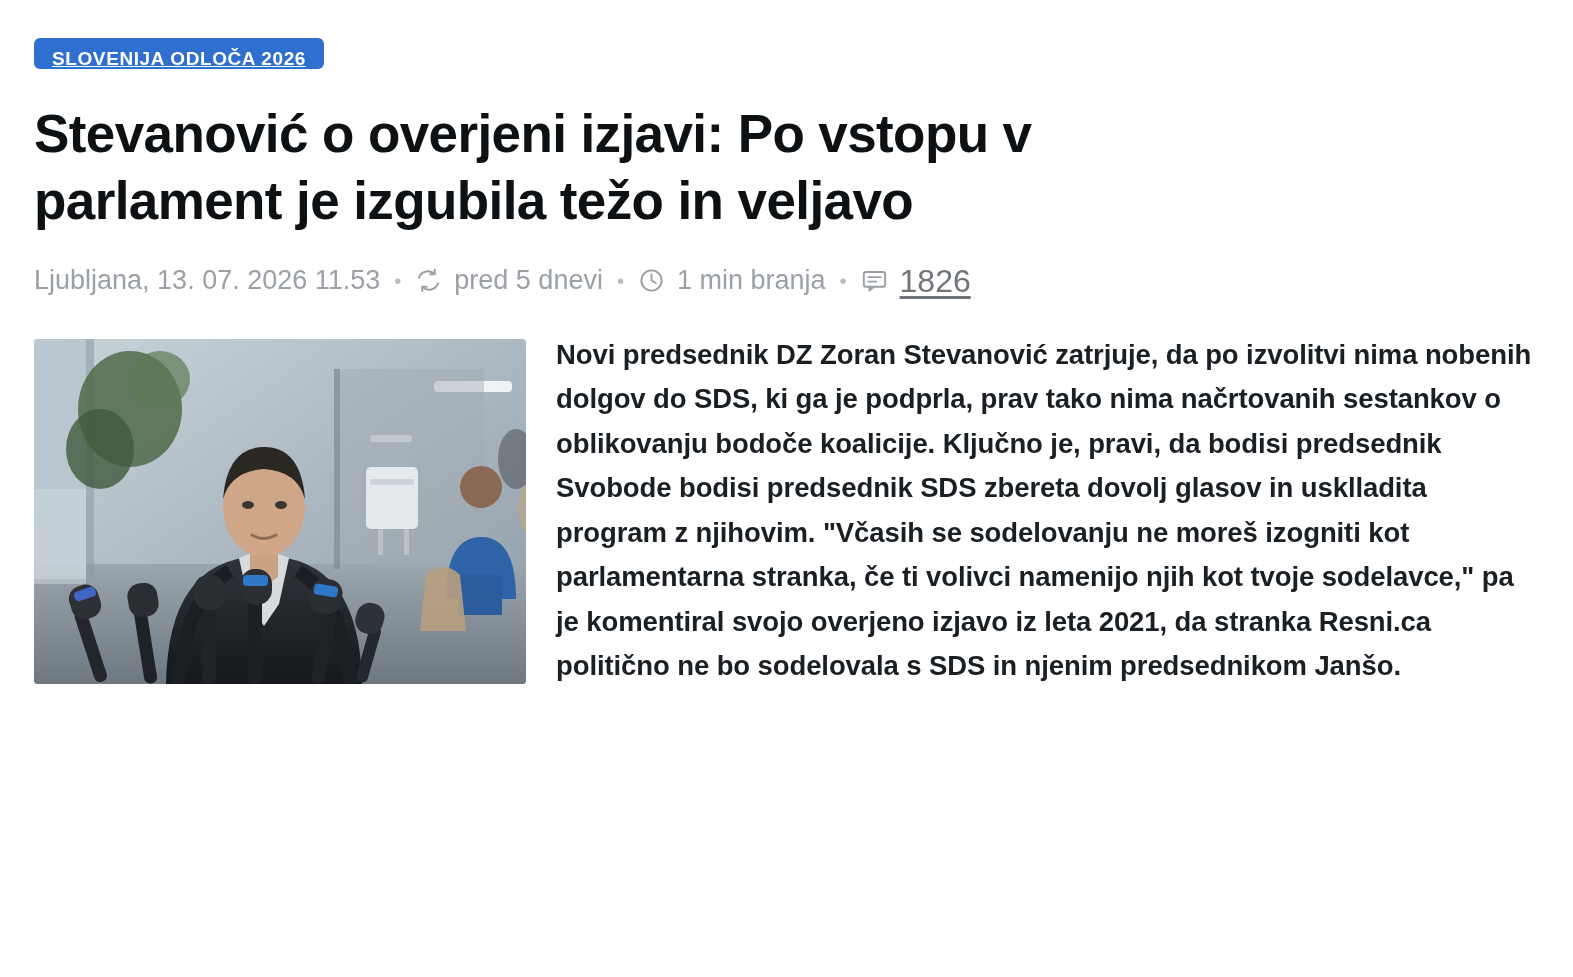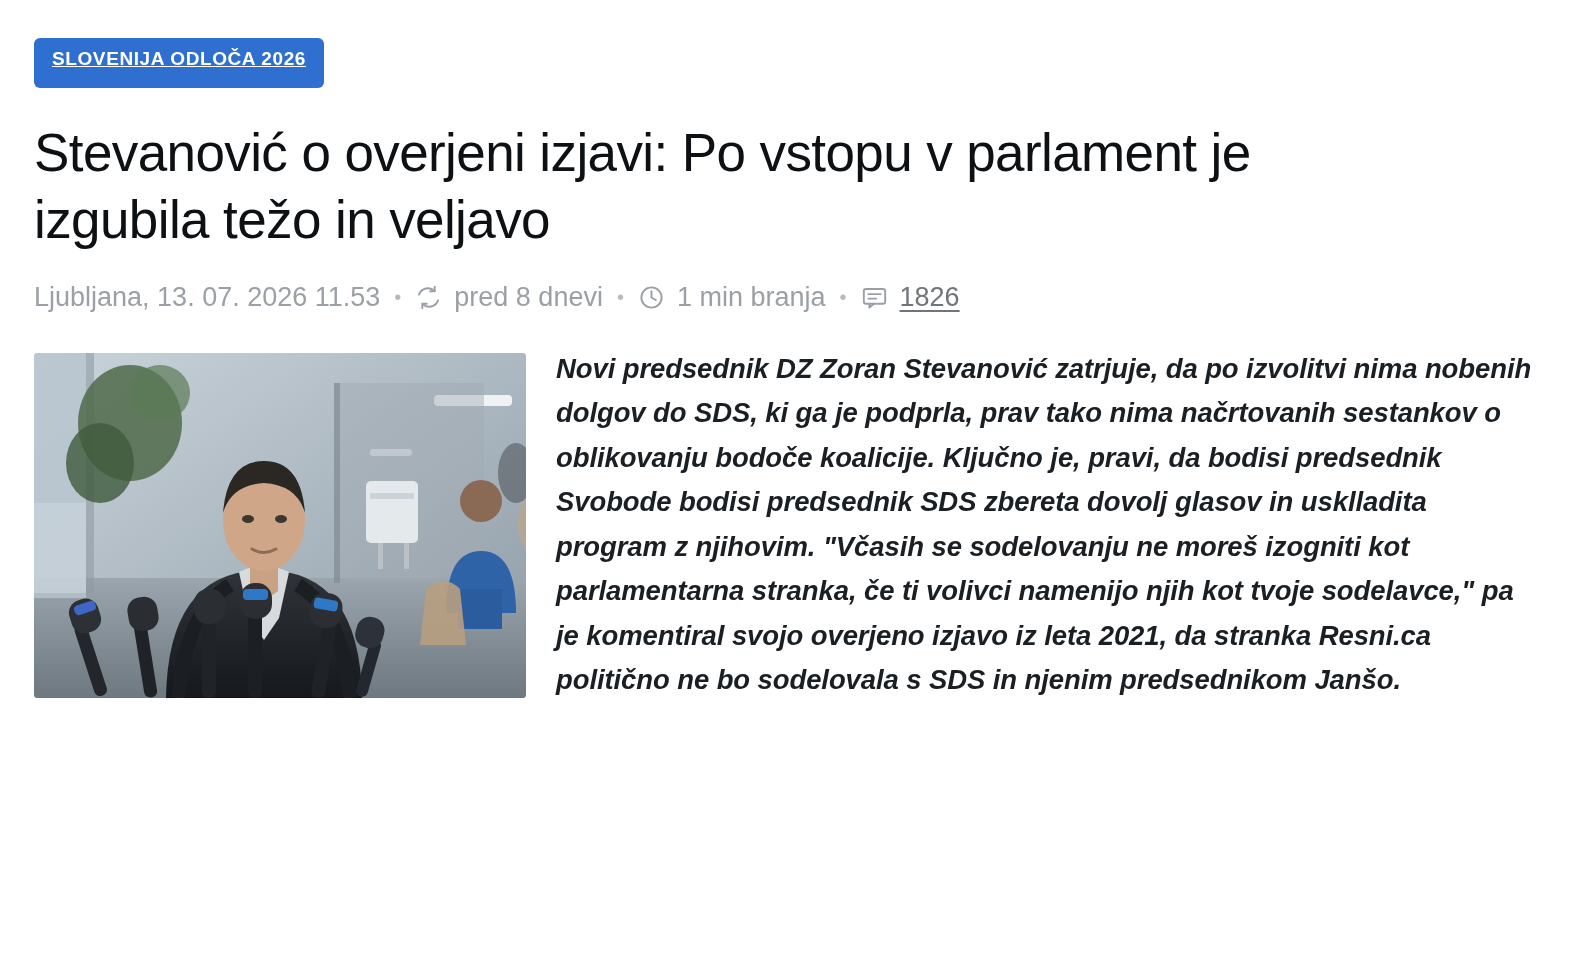--- a/index.html
+++ b/index.html
@@ -18,29 +18,29 @@
     padding: 38px 34px 0 34px;
     box-sizing: border-box;
   }
   .tag-badge {
     display: inline-block;
     background: #2f6fd0;
     color: #ffffff;
     font-size: 19px;
     font-weight: bold;
     letter-spacing: 0.6px;
-    padding: 11px 18px 20px 18px;
+    padding: 11px 18px 1px 18px;
     border-radius: 6px;
     line-height: 1;
     text-decoration: underline;
   }
   h1.headline {
     font-size: 53px;
     line-height: 1.26;
-    font-weight: normal;
+    font-weight: bold;
     letter-spacing: -0.6px;
     margin: 32px 0 0 0;
     max-width: 1230px;
     color: #0d1114;
   }
   .meta {
     display: flex;
     align-items: center;
     flex-wrap: wrap;
     margin-top: 30px;
@@ -57,30 +57,29 @@
   }
   .meta .icon {
     display: inline-flex;
     align-items: center;
     margin-right: 12px;
   }
   .meta .icon svg { display: block; }
   .comments-count {
     color: #6f757b;
     text-underline-offset: 4px;
-    font-size: 27px;
+    font-size: 32px;
   }
   .article-body {
     margin-top: 36px;
     font-size: 27.5px;
     font-weight: bold;
     line-height: 1.62;
     color: #1a1f24;
     letter-spacing: -0.1px;
-    font-style: italic;
   }
   .lead-figure {
     float: left;
     width: 492px;
     height: 345px;
     margin: 6px 30px 10px 0;
     border-radius: 4px;
     overflow: hidden;
     position: relative;
     background: #a9b4bd;
@@ -102,21 +101,21 @@
     <span class="dot">•</span>
 
     <span class="icon">
       <svg width="27" height="27" viewBox="0 0 24 24" fill="none" stroke="#9aa0a6" stroke-width="1.7" stroke-linecap="round" stroke-linejoin="round">
         <path d="M3.5 9.5a8.5 8.5 0 0 1 14-3.2"></path>
         <path d="M20.5 14.5a8.5 8.5 0 0 1-14 3.2"></path>
         <polyline points="17.5 2.5 17.5 6.5 13.5 6.5"></polyline>
         <polyline points="6.5 21.5 6.5 17.5 10.5 17.5"></polyline>
       </svg>
     </span>
-    <span class="meta-text">pred 8 dnevi</span>
+    <span class="meta-text">pred 5 dnevi</span>
     <span class="dot">•</span>
 
     <span class="icon">
       <svg width="27" height="27" viewBox="0 0 24 24" fill="none" stroke="#9aa0a6" stroke-width="1.7" stroke-linecap="round" stroke-linejoin="round">
         <circle cx="12" cy="12" r="9"></circle>
         <polyline points="12 6.5 12 12 15.8 14.2"></polyline>
       </svg>
     </span>
     <span class="meta-text">1 min branja</span>
     <span class="dot">•</span>

